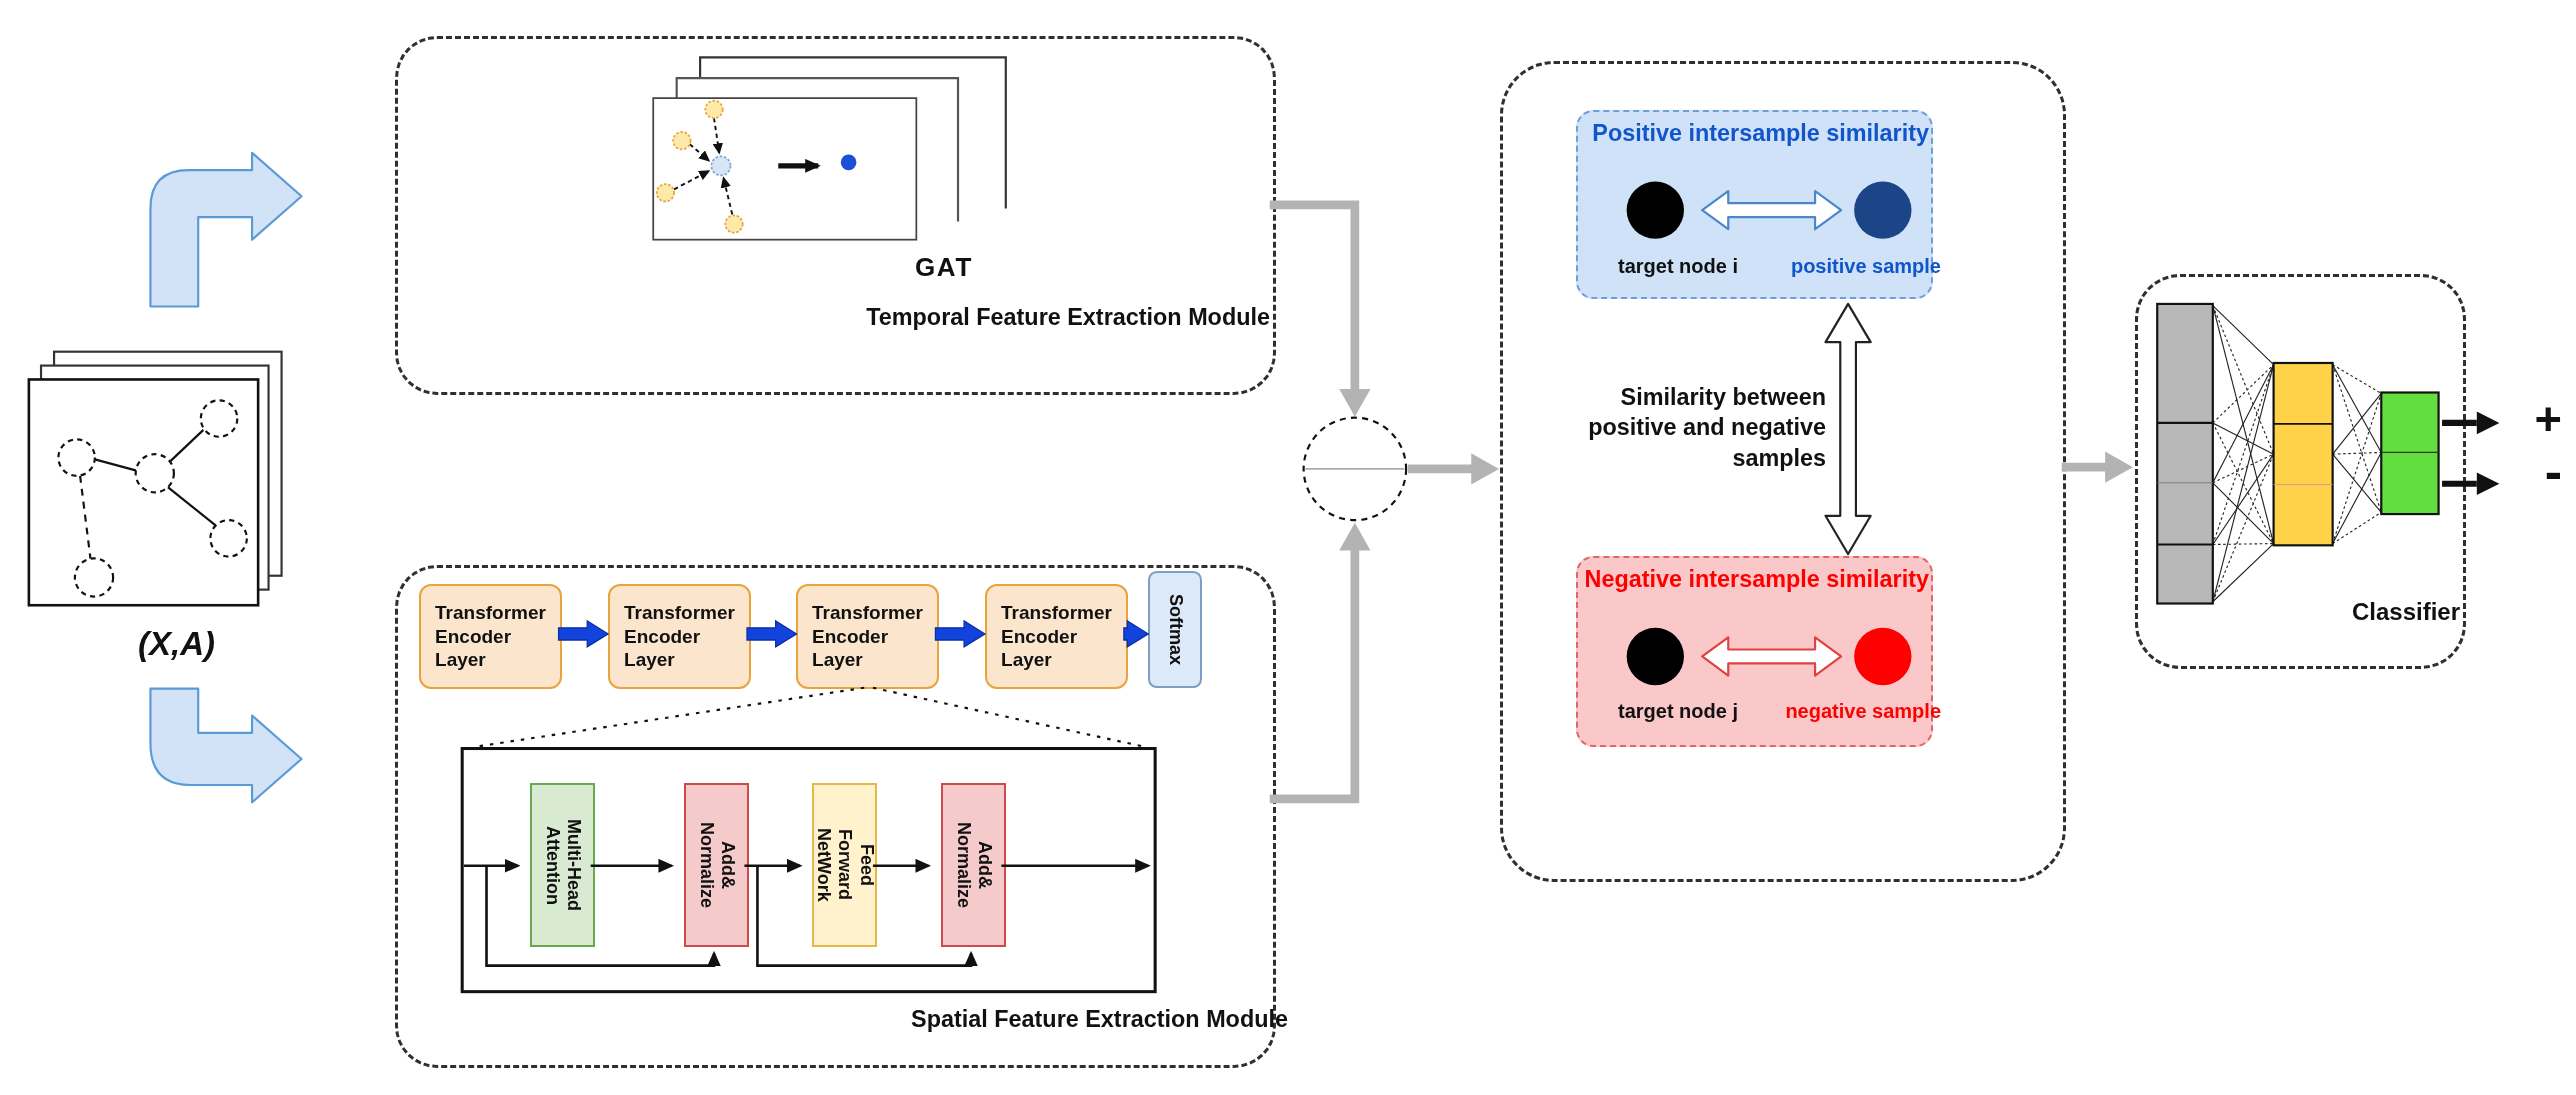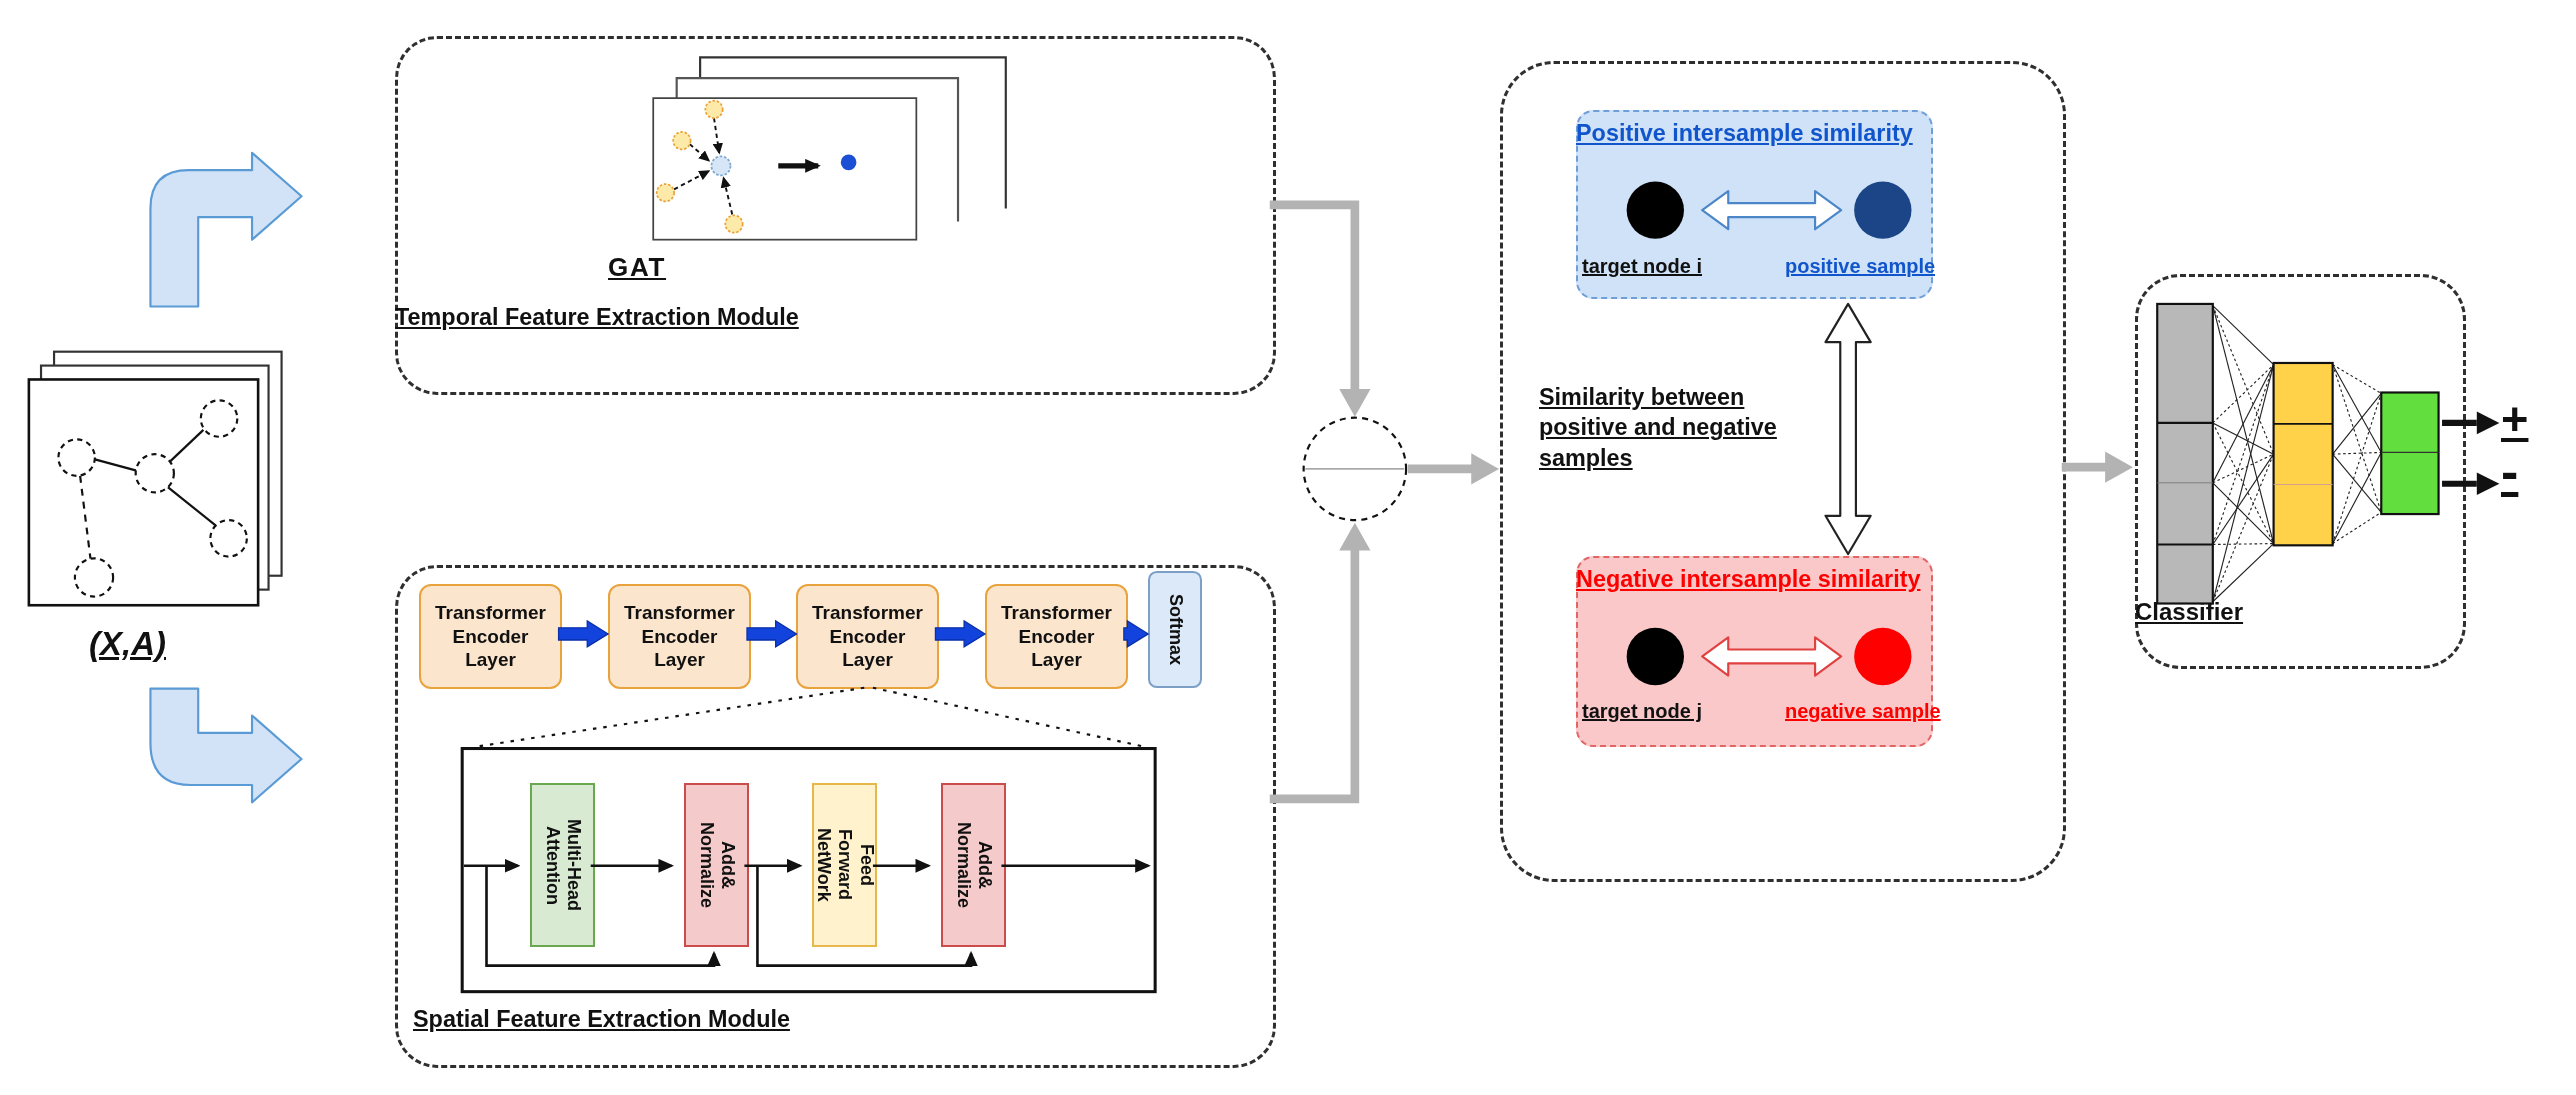--- a/index.html
+++ b/index.html
@@ -1,32 +1,32 @@
 <!DOCTYPE html>
 <html style="font-size:14px"><head>
 <meta charset="utf-8">
 <style>
   html,body{margin:0;padding:0;background:#fff;}
   #canvas{position:relative;width:2576px;height:1095px;background:#fff;
           font-family:"Liberation Sans","DejaVu Sans",sans-serif;color:#111;overflow:hidden;}
   .abs{position:absolute;}
   .lbl{font-weight:bold;}
-  .ctr{text-align:left;text-decoration:underline;}
+  .ctr{text-align:right;}
   .pre{white-space:pre-line;}
   .ital{font-style:italic;}
   
   .module{position:absolute;border:3px dashed #2f2f2f;background:transparent;}
   #temporal-rect{left:395px;top:36px;width:875px;height:353px;border-radius:42px;}
   #spatial-rect{left:395px;top:565px;width:875px;height:497px;border-radius:42px;}
   #distance-rect{left:1500px;top:61px;width:560px;height:815px;border-radius:54px;}
   #classifier-rect{left:2135px;top:274px;width:325px;height:389px;border-radius:45px;}
   
   .enc{position:absolute;top:584px;width:139px;height:101px;background:#fce5cd;border:2.6px solid #e8a33d;
        border-radius:12px;display:flex;align-items:center;justify-content:center;
-       font-weight:bold;font-size:19px;line-height:1.25;text-align:center;white-space:pre-line;}
+       font-weight:bold;font-size:19px;line-height:1.25;white-space:pre-line;}
   
   .vbox{position:absolute;display:flex;align-items:center;justify-content:center;
         writing-mode:vertical-rl;text-orientation:mixed;font-weight:bold;text-align:center;
         white-space:pre-line;line-height:1.2;}
   #softmax-box{left:1148px;top:571px;width:50px;height:113px;background:#dbe9f8;border:2.2px solid #7d9fc6;
         border-radius:8.7px;font-size:18px;}
   .inner-box{top:783px;width:61px;height:160px;font-size:18px;}
   #mha-box{left:530px;background:#d9ead3;border:2.2px solid #6aa84f;}
   #an1-box{left:684px;background:#f5caca;border:2.2px solid #cc4c4c;}
   #ffn-box{left:812px;background:#fff2cc;border:2.2px solid #e6b84a;}

